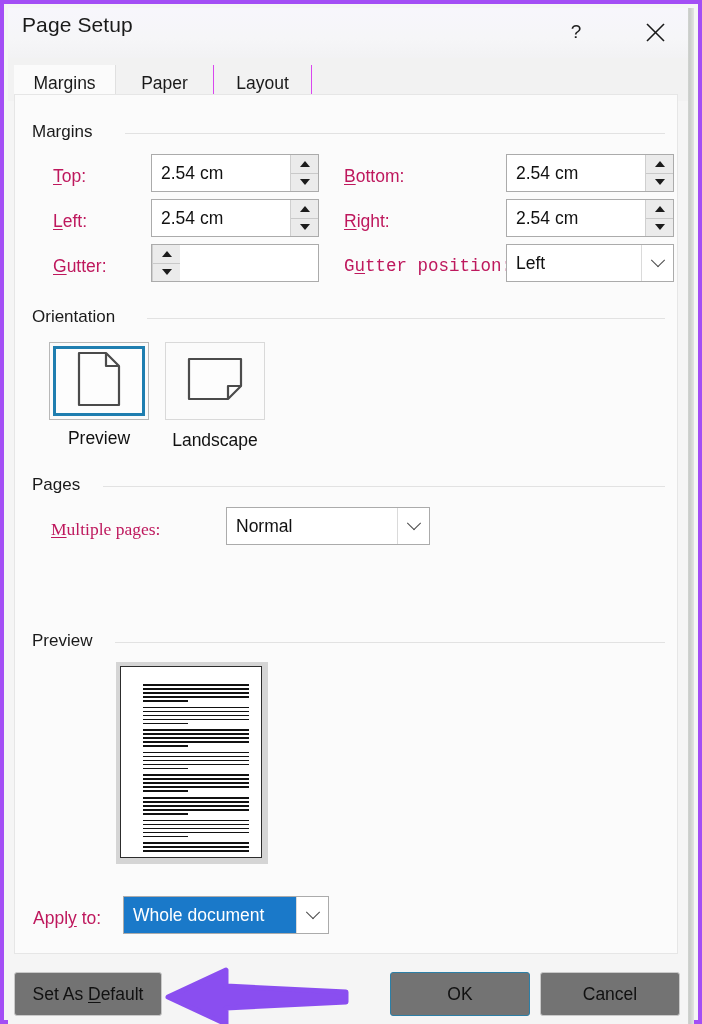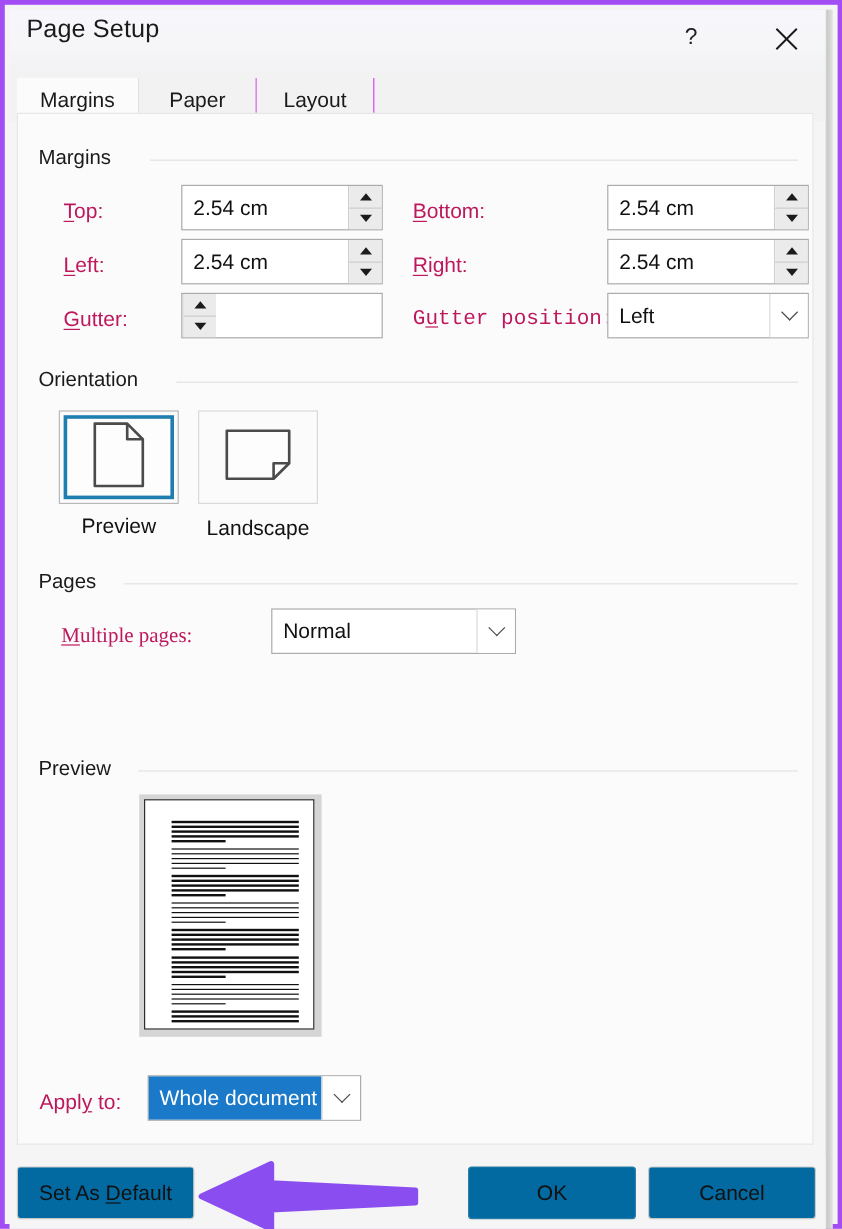--- a/index.html
+++ b/index.html
@@ -273,21 +273,21 @@
   #buttonbar {
     position: absolute;
     left: 0; top: 955px;
     width: 680px; height: 61px;
     background: #f5f5f5;
   }
   .btn {
     position: absolute;
     height: 44px;
     box-sizing: border-box;
-    background: #0369a1;
+    background: #737373;
     border: 1px solid #c9c9c9;
     border-radius: 3px;
     display: flex; align-items: center; justify-content: center;
     font-size: 17.5px;
     color: #111;
     cursor: default;
   }
   .btn.primary { border: 1px solid #2c7fa6; }
 
   
@@ -500,21 +500,21 @@
             <div class="pline" style="left: 22px; top: 168.6px; width: 44.5px;"></div>
             <div class="pline" style="left: 22px; top: 175.2px; width: 106px;"></div>
             <div class="pline" style="left: 22px; top: 179.2px; width: 106px;"></div>
             <div class="pline" style="left: 22px; top: 183.2px; width: 106px;"></div>
           </div>
       </div>
 
       <div class="field-label" style="left:18px; top:813px;">
         Appl<span class="ul">y</span> to:
       </div>
-      <div class="combo selected" style="left:108px; top:801px; width:178px;">
+      <div class="combo selected" style="left:108px; top:801px; width:206px;">
         <div class="val">Whole document</div>
         <div class="arrow">
             <i class="chev"></i>
           </div>
       </div>
 
     </div>
 
     <div id="buttonbar">
       <div class="btn" style="left:6px; top:9px; width:148px;">

